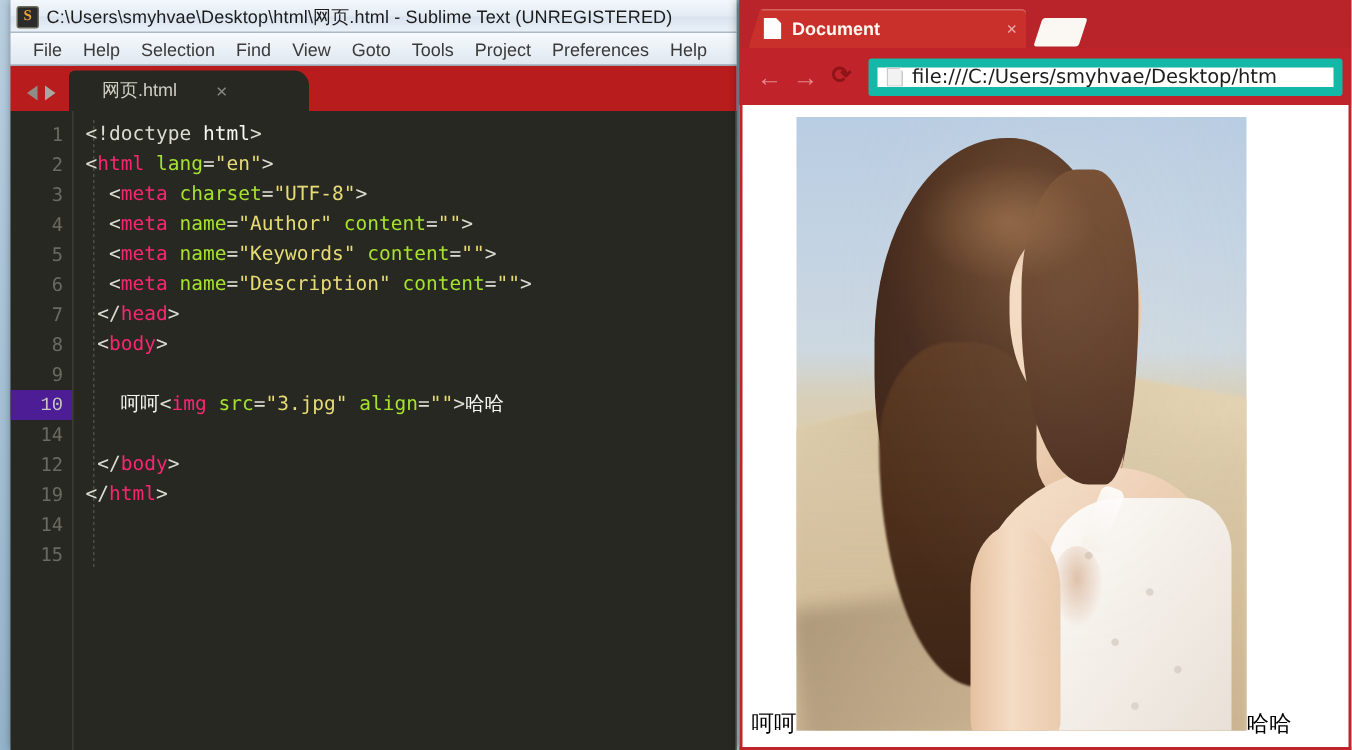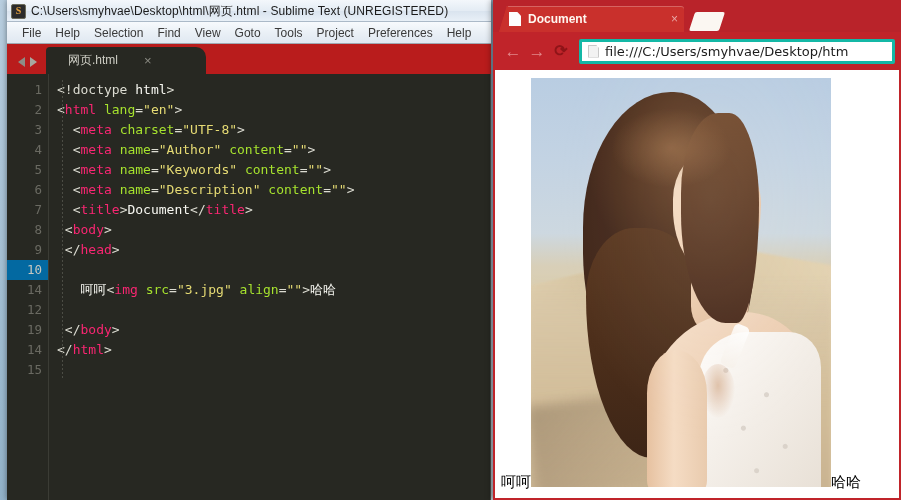--- a/index.html
+++ b/index.html
@@ -99,21 +99,21 @@
     width: 42px; flex: none;
     padding-top: 6px;
     position: relative;
   }
   .gutter-line {
     height: 20px; line-height: 20px;
     text-align: right; padding-right: 7px;
     font-family: "DejaVu Sans Mono", monospace;
     font-size: 12.5px; color: #6a6a62;
   }
-  .gutter-line.active { background: #0369a1; color: #c8c8c0; }
+  .gutter-line.active { background: #4c1d95; color: #c8c8c0; font-family: Liberation Mono, monospace; }
   #gutter::after {
     content: ""; position: absolute; top: 0; bottom: 0; right: 0;
     width: 1px; background: #3b3c35;
   }
   #code-area {
     flex: 1; padding-top: 6px; padding-left: 8px;
     position: relative; overflow: hidden;
   }
   .code-line {
     height: 20px; line-height: 20px;
@@ -196,21 +196,21 @@
   }
   .nav-btn {
     width: 24px; height: 24px; flex: none;
     display: flex; align-items: center; justify-content: center;
     color: #e2888a; font-size: 17px; line-height: 1;
   }
   .nav-btn.reload { color: #8f1418; font-size: 16px; font-weight: bold; }
   #omnibox {
     flex: 1; height: 25px; margin-left: 6px;
     background: #ffffff;
-    border: 3px solid #14b8a6;
+    border: 6px solid #14b8a6;
     border-radius: 2px;
     display: flex; align-items: center;
     padding: 0 6px;
     overflow: hidden;
   }
   .omni-icon {
     width: 11px; height: 13px; flex: none;
     background: #f2f2f2; border: 1px solid #c8c8c8;
     margin-right: 6px;
     clip-path: polygon(0 0, 70% 0, 100% 26%, 100% 100%, 0 100%);
@@ -461,23 +461,22 @@
         <div class="gutter-line">15</div>
       </div>
     <div id="code-area">
       <div id="indent-guide"></div>
     <div class="code-line"><span class="tok-punc">&lt;!doctype </span><span class="tok-text">html</span><span class="tok-punc">&gt;</span></div>
         <div class="code-line"><span class="tok-punc">&lt;</span><span class="tok-tag">html</span><span class="tok-text"> </span><span class="tok-attr">lang</span><span class="tok-punc">=</span><span class="tok-str">"en"</span><span class="tok-punc">&gt;</span></div>
         <div class="code-line"><span class="tok-text">  </span><span class="tok-punc">&lt;</span><span class="tok-tag">meta</span><span class="tok-text"> </span><span class="tok-attr">charset</span><span class="tok-punc">=</span><span class="tok-str">"UTF-8"</span><span class="tok-punc">&gt;</span></div>
         <div class="code-line"><span class="tok-text">  </span><span class="tok-punc">&lt;</span><span class="tok-tag">meta</span><span class="tok-text"> </span><span class="tok-attr">name</span><span class="tok-punc">=</span><span class="tok-str">"Author"</span><span class="tok-text"> </span><span class="tok-attr">content</span><span class="tok-punc">=</span><span class="tok-str">""</span><span class="tok-punc">&gt;</span></div>
         <div class="code-line"><span class="tok-text">  </span><span class="tok-punc">&lt;</span><span class="tok-tag">meta</span><span class="tok-text"> </span><span class="tok-attr">name</span><span class="tok-punc">=</span><span class="tok-str">"Keywords"</span><span class="tok-text"> </span><span class="tok-attr">content</span><span class="tok-punc">=</span><span class="tok-str">""</span><span class="tok-punc">&gt;</span></div>
         <div class="code-line"><span class="tok-text">  </span><span class="tok-punc">&lt;</span><span class="tok-tag">meta</span><span class="tok-text"> </span><span class="tok-attr">name</span><span class="tok-punc">=</span><span class="tok-str">"Description"</span><span class="tok-text"> </span><span class="tok-attr">content</span><span class="tok-punc">=</span><span class="tok-str">""</span><span class="tok-punc">&gt;</span></div>
-        <div class="code-line"><span class="tok-text">  </span><span class="tok-punc">&lt;</span><span class="tok-tag">title</span><span class="tok-punc">&gt;</span><span class="tok-text">Document</span><span class="tok-punc">&lt;/</span><span class="tok-tag">title</span><span class="tok-punc">&gt;</span></div>
+        <div class="code-line"><span class="tok-text"> </span><span class="tok-punc">&lt;/</span><span class="tok-tag">head</span><span class="tok-punc">&gt;</span></div>
         <div class="code-line"><span class="tok-text"> </span><span class="tok-punc">&lt;</span><span class="tok-tag">body</span><span class="tok-punc">&gt;</span></div>
-        <div class="code-line"><span class="tok-text"> </span><span class="tok-punc">&lt;/</span><span class="tok-tag">head</span><span class="tok-punc">&gt;</span></div>
         <div class="code-line"><span class="tok-text"></span></div>
         <div class="code-line"><span class="tok-text">   呵呵</span><span class="tok-punc">&lt;</span><span class="tok-tag">img</span><span class="tok-text"> </span><span class="tok-attr">src</span><span class="tok-punc">=</span><span class="tok-str">"3.jpg"</span><span class="tok-text"> </span><span class="tok-attr">align</span><span class="tok-punc">=</span><span class="tok-str">""</span><span class="tok-punc">&gt;</span><span class="tok-text">哈哈</span></div>
         <div class="code-line"><span class="tok-text"></span></div>
         <div class="code-line"><span class="tok-text"> </span><span class="tok-punc">&lt;/</span><span class="tok-tag">body</span><span class="tok-punc">&gt;</span></div>
         <div class="code-line"><span class="tok-punc">&lt;/</span><span class="tok-tag">html</span><span class="tok-punc">&gt;</span></div>
       </div>
   </div>
 </div>
 
 <div id="chrome-window">

